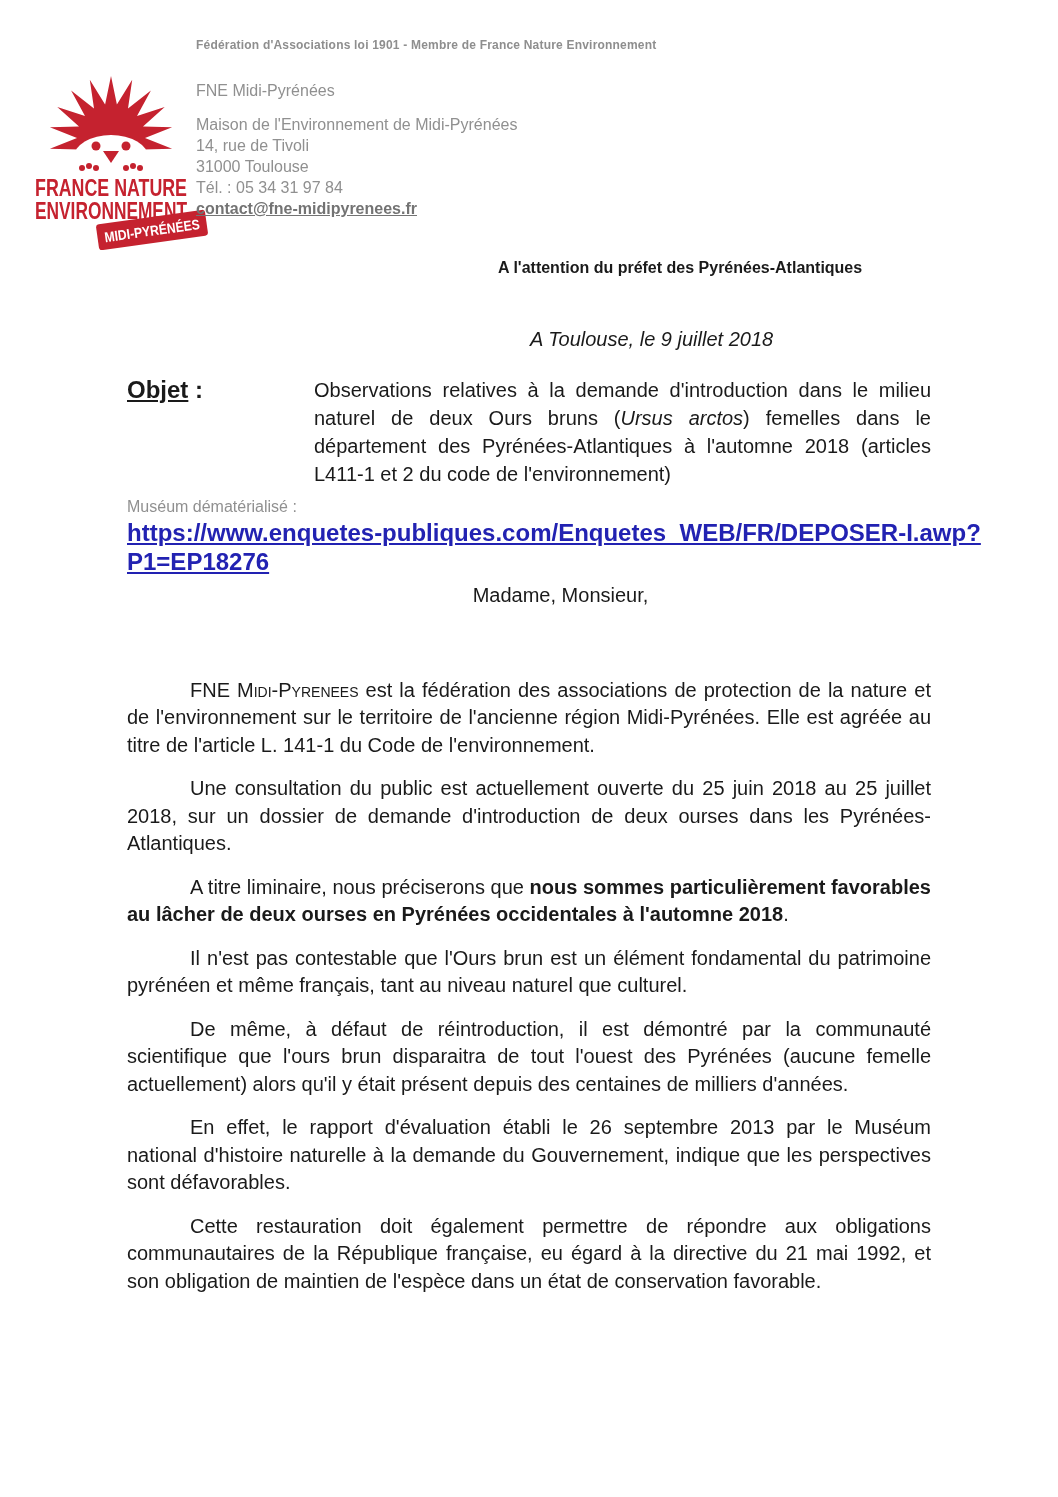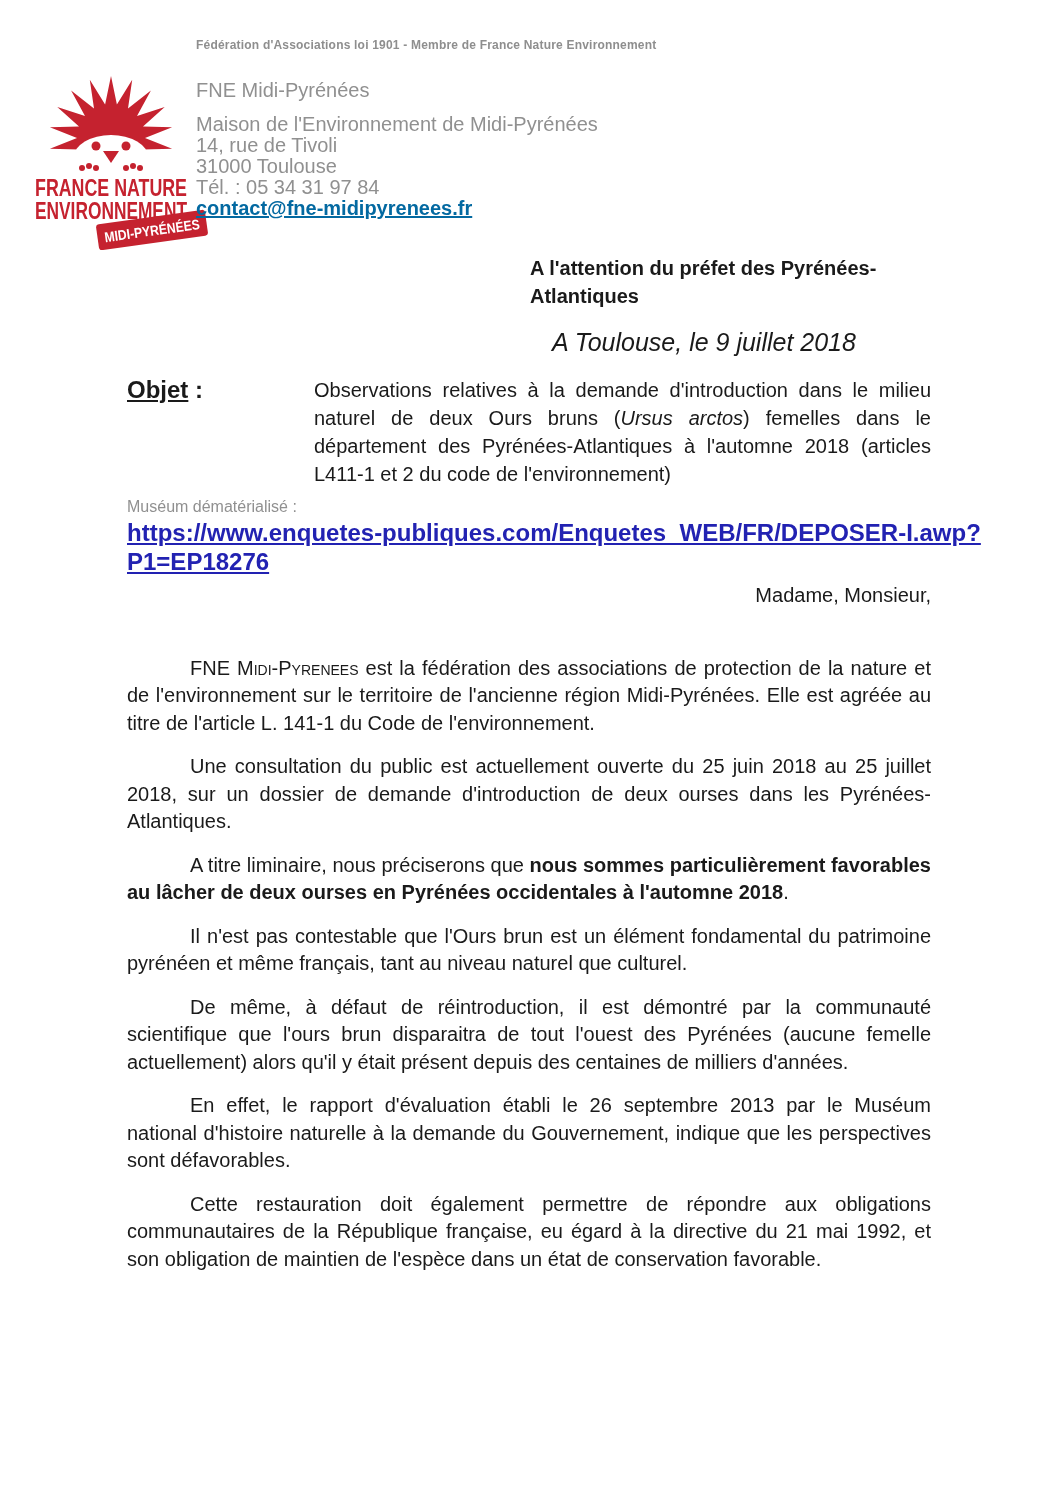--- a/index.html
+++ b/index.html
@@ -9,47 +9,47 @@
   }
   .abs{position:absolute;}
 
   
   .federation{
     left:196px;top:38px;width:640px;
     font-size:12px;font-weight:bold;color:#8e8e8e;letter-spacing:.2px;
   }
   .logo{left:26px;top:72px;width:182px;height:178px;}
   .contact{
-    left:196px;top:80px;font-size:20px;line-height:21px;color:#909090;
+    left:196px;top:80px;font-size:16px;line-height:21px;color:#909090;
   }
   .contact .org{margin-bottom:13px;}
-  .contact a{color:#0369a1;font-weight:bold;text-decoration:underline;cursor:pointer;}
+  .contact a{color:#737373;font-weight:bold;text-decoration:underline;cursor:pointer;}
 
   
   .attention{
-    left:530px;top:254px;width:400px;
-    font-size:20px;font-weight:bold;line-height:28px;
+    left:498px;top:254px;width:400px;
+    font-size:16px;font-weight:bold;line-height:28px;
   }
-  .dateline{left:552px;top:328px;font-size:25px;font-style:italic;}
+  .dateline{left:530px;top:328px;font-size:20px;font-style:italic;}
 
   
   .objet-row{left:127px;top:376px;width:804px;display:flex;}
   .objet-label{width:187px;flex:0 0 187px;font-size:24px;font-weight:bold;}
   .objet-label .u{text-decoration:underline;}
   .objet-body{flex:1;font-size:20px;line-height:28px;text-align:justify;}
   .objet-body .it{font-style:italic;}
 
   
   .depot{left:127px;top:494px;font-size:16px;line-height:26px;color:#909090;}
   .depot a{color:#2222b2;font-size:24px;font-weight:bold;text-decoration:underline;cursor:pointer;}
 
   
   .letter{left:127px;top:582px;width:804px;font-size:20px;line-height:27.5px;}
   .letter p{margin:0 0 16px 0;text-align:justify;text-indent:63px;}
-  .letter p.salutation{margin-bottom:45px;text-align:right;}
+  .letter p.salutation{margin-bottom:67px;text-align:center;}
   .letter .sc{font-variant:small-caps;}
   .letter .b{font-weight:bold;}
 </style>
 </head>
 <body>
 
 <div class="abs federation">Fédération d'Associations loi 1901 - Membre de France Nature Environnement</div>
 
 <div class="abs logo">
   <svg width="182" height="178" viewBox="0 0 182 178">

